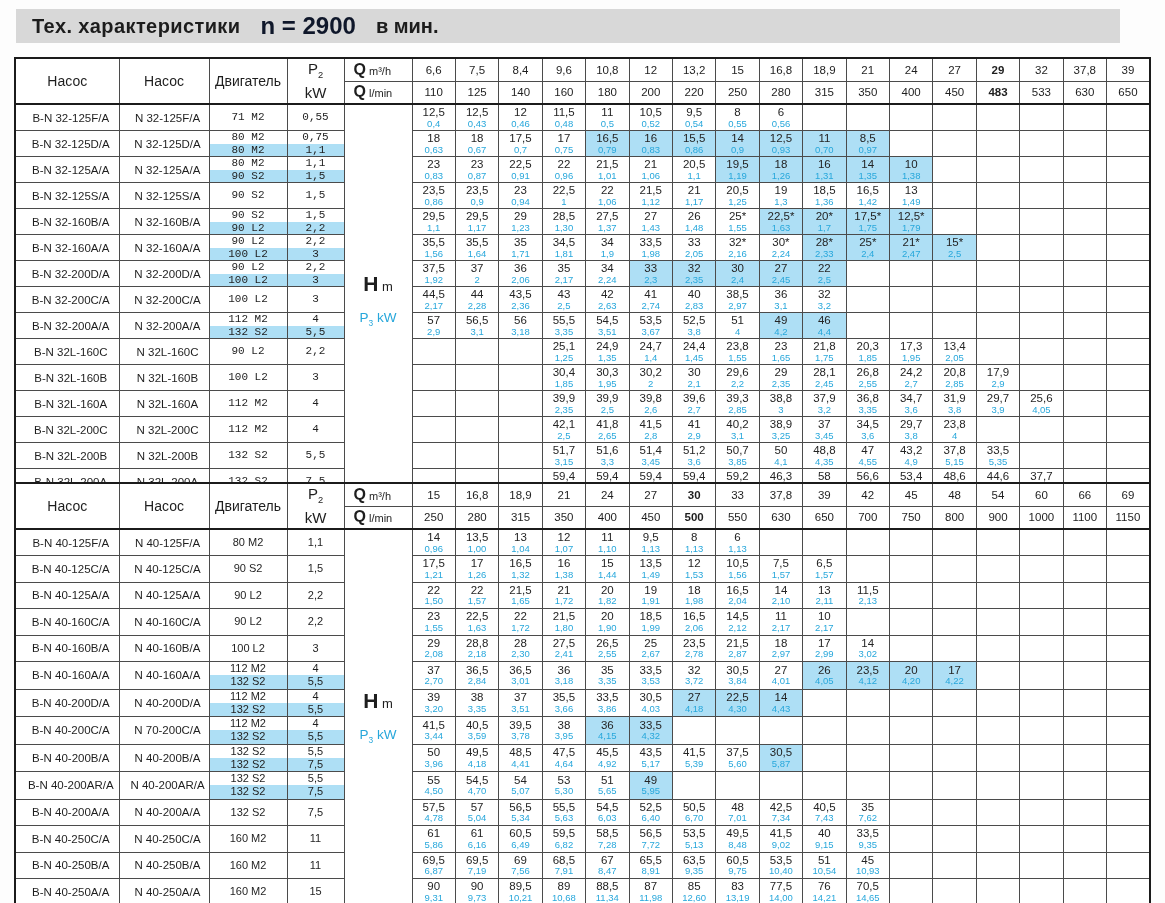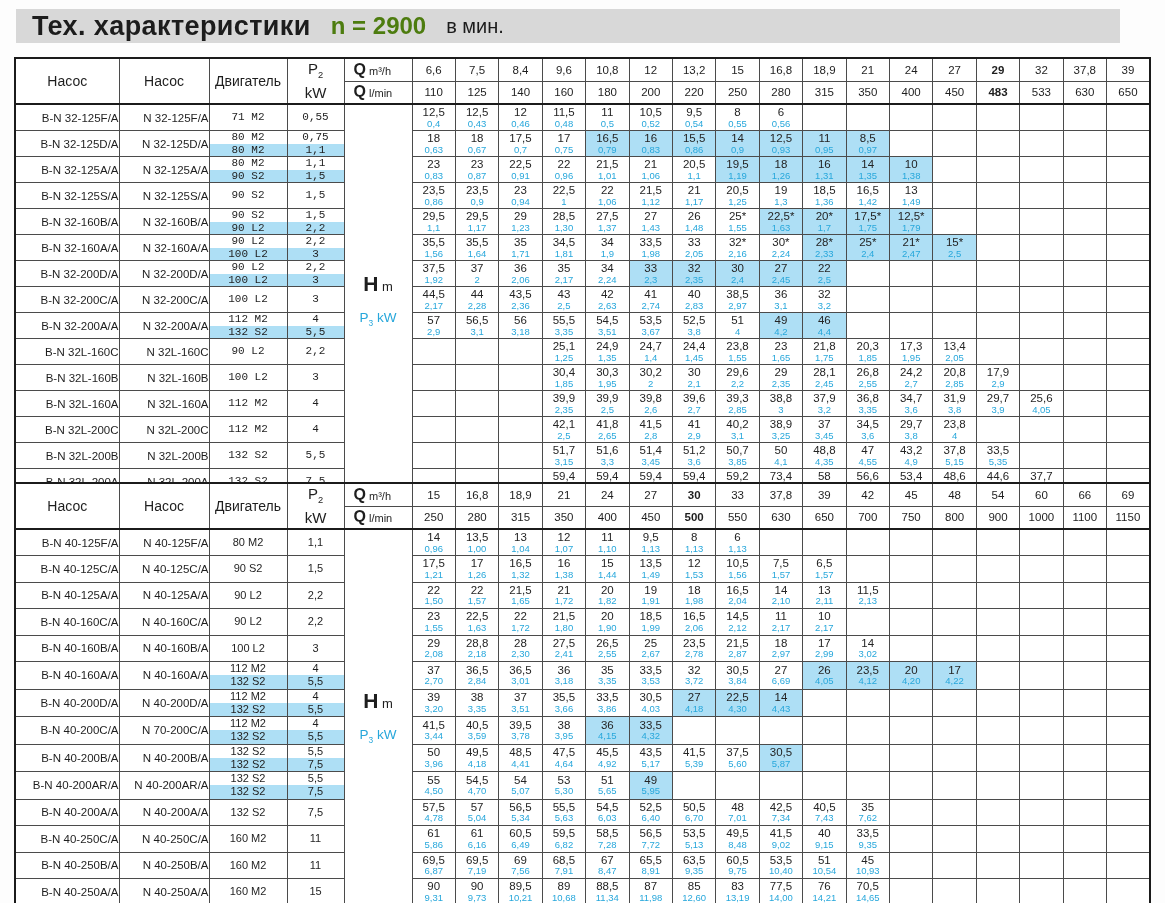--- a/index.html
+++ b/index.html
@@ -1,43 +1,43 @@
 <!DOCTYPE html>
 <html style="--hl: #aedff5; --accent: #27a7db;"><head>
 <meta charset="utf-8">
 <style>
   * { margin:0; padding:0; box-sizing:border-box; }
   html,body { width:1165px; height:903px; background:#fdfdfd; font-family:"Liberation Sans", sans-serif; color:#1e1e1e; }
   body { position:relative; overflow:hidden; }
 
   .title-bar { position:absolute; left:16px; top:9px; width:1104px; height:34px; background:#d8d8d8;
                display:flex; align-items:center; gap:20px; padding-left:16px; }
-  .t-main  { font-size:27px; font-weight:bold; letter-spacing:.4px; color:#1c1c1c; }
-  .t-speed { font-size:24px; font-weight:bold; color:#4d7c0f; }
-  .t-suffix{ font-size:20px; font-weight:normal; color:#1c1c1c; }
+  .t-main  { font-size:20px; font-weight:bold; letter-spacing:.4px; color:#1c1c1c; }
+  .t-speed { font-size:24px; font-weight:bold; color:#0f172a; }
+  .t-suffix{ font-size:20px; font-weight:bold; color:#1c1c1c; }
 
   .tbl-wrap { position:absolute; left:14px; }
   #t1 { top:57px; } #t2 { top:482px; }
 
   table.spec { border-collapse:collapse; table-layout:fixed; width:1136px; background:#fff; border:2px solid #1b1b1b; }
   .spec th, .spec td { border:1px solid #4b4b4b; padding:0; text-align:center; vertical-align:middle; overflow:hidden; }
   .spec thead th { height:23px; font-weight:normal; }
   .spec thead { border-bottom:2px solid #1b1b1b; }
 
   .colhead { font-size:14px; color:#1e1e1e; }
   .p2h { line-height:18px; font-size:15px; }
   sub { font-size:.62em; }
 
   th.qcell { text-align:left; padding-left:9px; }
   .q-sym  { font-weight:bold; font-size:16px; }
   .q-unit { font-size:11px; }
   th.qv { font-size:11.5px; }
   th.qv.bold { font-weight:bold; }
 
-  tbody td.pumpname { text-align:right; padding-left:7px; font-size:11.5px; white-space:nowrap; }
+  tbody td.pumpname { text-align:center; padding-left:7px; font-size:11.5px; white-space:nowrap; }
   #t1 tbody tr { height:25px; }
   #t2 tbody tr { height:26.5px; }
   .mline { font-size:11px; white-space:nowrap; }
   #t1 .mline { height:12.5px; line-height:12.5px;font-family:Liberation Mono, monospace; }
   #t2 .mline { height:13.25px; line-height:13.25px; }
   .mline.hl { background:var(--hl); }
 
   td.hp-cell { background:#fff; }
   .h-line .h-sym { font-weight:bold; font-size:21px; }
   .h-line .h-unit { font-size:13px; }
@@ -232,21 +232,21 @@
           <td class="datacell hl">
             <div class="hval">14</div>
             <div class="p3val">0,9</div>
           </td>
           <td class="datacell hl">
             <div class="hval">12,5</div>
             <div class="p3val">0,93</div>
           </td>
           <td class="datacell hl">
             <div class="hval">11</div>
-            <div class="p3val">0,95</div>
+            <div class="p3val">0,70</div>
           </td>
           <td class="datacell hl">
             <div class="hval">8,5</div>
             <div class="p3val">0,97</div>
           </td>
           <td class="datacell"></td>
           <td class="datacell"></td>
           <td class="datacell"></td>
           <td class="datacell"></td>
           <td class="datacell"></td>
@@ -1011,21 +1011,21 @@
           </td>
           <td class="datacell">
             <div class="hval">59,4</div>
             <div class="p3val">4,35</div>
           </td>
           <td class="datacell">
             <div class="hval">59,2</div>
             <div class="p3val">4,65</div>
           </td>
           <td class="datacell">
-            <div class="hval">73,4</div>
+            <div class="hval">46,3</div>
             <div class="p3val">4,9</div>
           </td>
           <td class="datacell">
             <div class="hval">58</div>
             <div class="p3val">5,25</div>
           </td>
           <td class="datacell">
             <div class="hval">56,6</div>
             <div class="p3val">5,5</div>
           </td>
@@ -1454,21 +1454,21 @@
           <td class="datacell">
             <div class="hval">32</div>
             <div class="p3val">3,72</div>
           </td>
           <td class="datacell">
             <div class="hval">30,5</div>
             <div class="p3val">3,84</div>
           </td>
           <td class="datacell">
             <div class="hval">27</div>
-            <div class="p3val">6,69</div>
+            <div class="p3val">4,01</div>
           </td>
           <td class="datacell hl">
             <div class="hval">26</div>
             <div class="p3val">4,05</div>
           </td>
           <td class="datacell hl">
             <div class="hval">23,5</div>
             <div class="p3val">4,12</div>
           </td>
           <td class="datacell hl">

